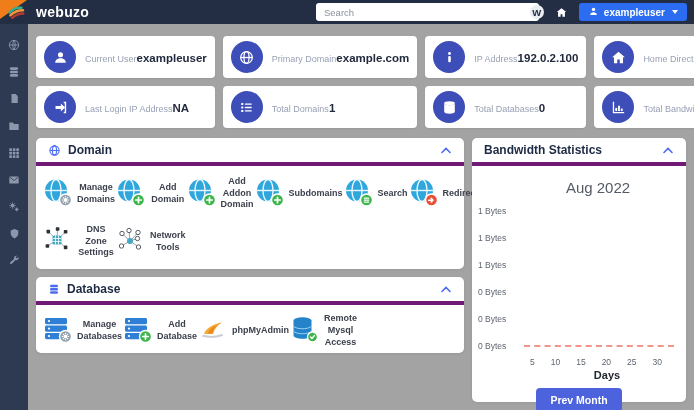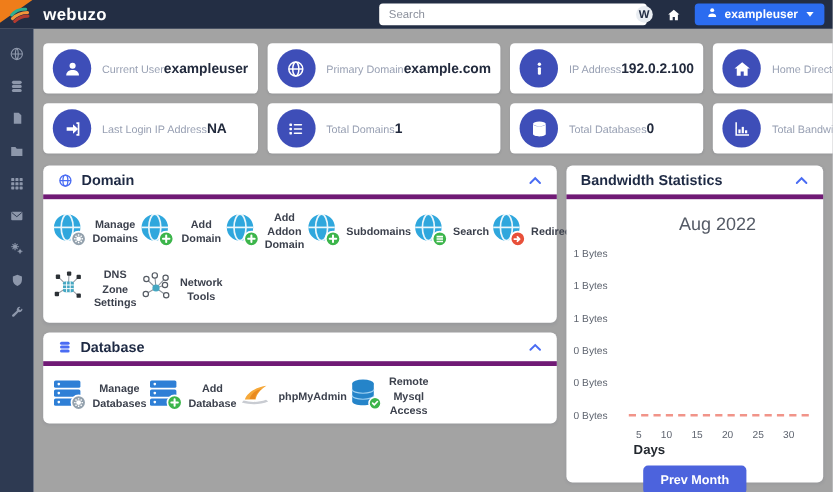--- a/index.html
+++ b/index.html
@@ -62,21 +62,21 @@
   
   .bw-panel { height:264px; position:relative; }
   .chart-title { text-align:center; font-size:15px; color:#555b66; margin-top:13px; font-weight:500;padding-left:38px; }
   .chart { position:relative; height:148px; margin:10px 8px 0 6px; }
   .ylab { position:absolute; left:0; width:40px; text-align:left; font-size:8.5px; color:#5f6570; }
   .ylab:nth-of-type(1){top:0px} .ylab:nth-of-type(2){top:27px} .ylab:nth-of-type(3){top:54px}
   .ylab:nth-of-type(4){top:81px} .ylab:nth-of-type(5){top:108px} .ylab:nth-of-type(6){top:135px}
   .dashline { position:absolute; left:46px; right:4px; top:139px; border-top:2px dashed #f19489; }
   .xticks { display:flex; justify-content:space-between; margin:3px 10px 0 46px; padding:0 14px 0 12px;
             font-size:8.5px; color:#5f6570; }
-  .xlabel { text-align:left; font-size:11px; font-weight:600; color:#23282f; margin-top:2px; padding-left:56px; }
+  .xlabel { text-align:center; font-size:11px; font-weight:600; color:#23282f; margin-top:2px; padding-left:56px; }
   .prev-btn { display:block; margin:7px auto 0 auto; background:#4c63dd; color:#fff; border:none; border-radius:4px;
               font-size:10.5px; font-weight:600; padding:6px 14px; font-family:inherit; cursor:pointer; }
 </style>
 </head>
 <body>
 
 <div class="page">
 
   <div class="topbar">
     <div class="corner"></div>

